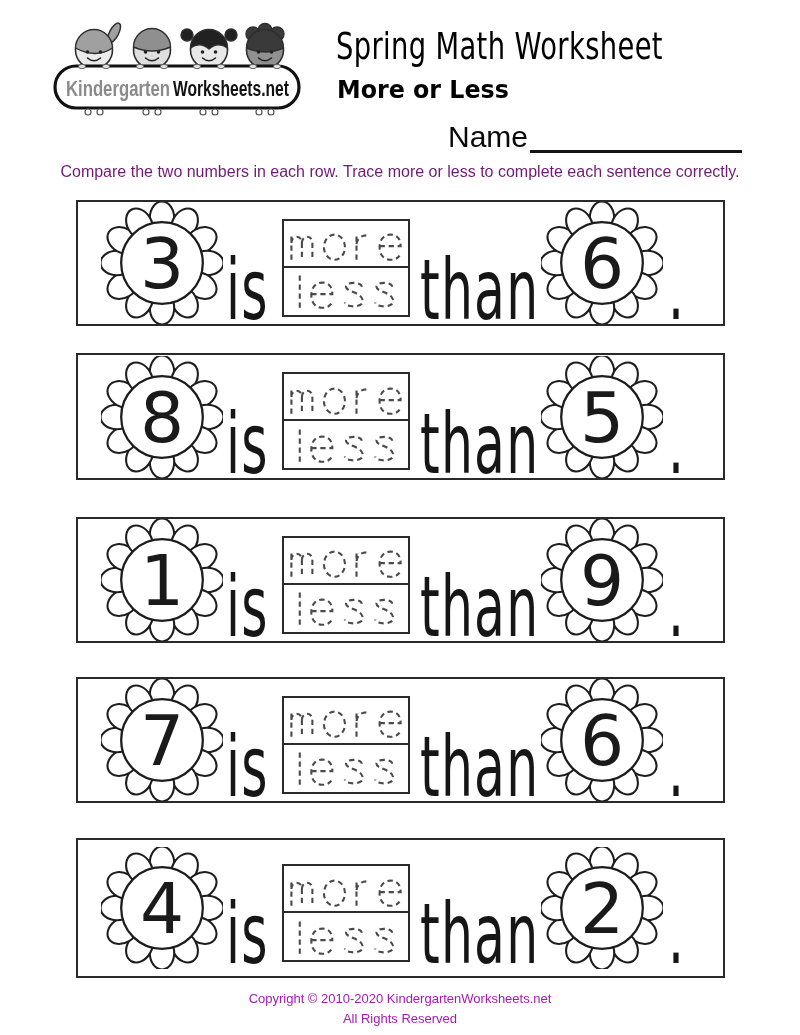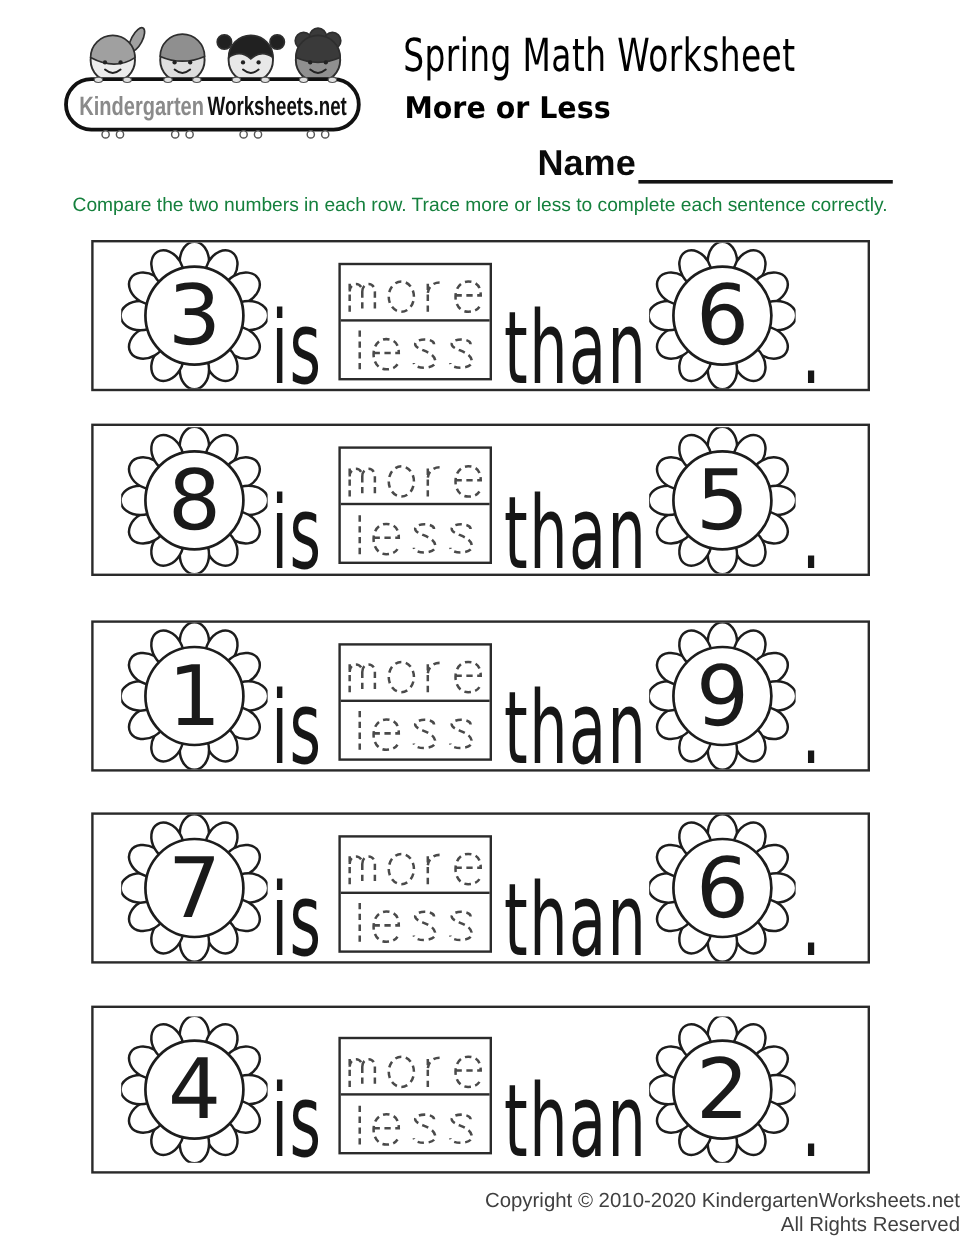--- a/index.html
+++ b/index.html
@@ -13,25 +13,25 @@
   .banner-t2{font-family:"Liberation Sans",sans-serif;font-weight:bold;font-size:22px;fill:#111;}
   .site-url{position:absolute;left:63px;top:122px;font-size:17px;color:#6a6a6a;letter-spacing:.3px;}
 
   .title{position:absolute;left:336px;top:24px;margin:0;font-family:"DejaVu Sans",sans-serif;
          font-weight:400;font-size:38px;letter-spacing:.5px;transform:scaleX(.72);transform-origin:0 0;
          white-space:nowrap;color:#000;}
   .subtitle{position:absolute;left:337px;top:75px;margin:0;font-family:"DejaVu Sans",sans-serif;
          font-weight:700;font-size:25px;transform:scaleX(.95);transform-origin:0 0;white-space:nowrap;color:#000;}
 
   .name-row{position:absolute;left:448px;top:116px;display:flex;align-items:flex-end;}
-  .name-label{font-size:30px;font-weight:700;color:#0a0a0a;line-height:1.1;}
+  .name-label{font-size:30px;font-weight:400;color:#0a0a0a;line-height:1.1;}
   .name-line{display:inline-block;width:212px;height:34px;border-bottom:3px solid #141414;margin-left:2px;}
 
   .instructions{position:absolute;left:0;top:163px;width:100%;text-align:center;
-        font-size:16px;color:#15803d;}
+        font-size:16px;color:#701a75;}
 
   
   .row{position:absolute;left:76px;width:649px;border:2px solid #2a2a2a;box-sizing:border-box;background:#fff;}
   .flower{position:absolute;top:50%;transform:translateY(-50%);width:122px;height:122px;}
   .flower.f1{left:23px;}
   .flower.f2{left:463px;}
   .petal{fill:#fff;stroke:#1d1d1d;stroke-width:2.2;}
   .flower-center{fill:#fff;stroke:#1d1d1d;stroke-width:2.4;}
   .flower-number{font-size:74px;fill:#1a1a1a;text-anchor:middle;dominant-baseline:central;
         font-family:"DejaVu Sans",sans-serif;}
@@ -40,21 +40,21 @@
   .word.is{left:148px;}
   .word.than{left:342px;}
   .word.period{left:590px;}
   .tracebox{position:absolute;left:204px;top:54%;transform:translateY(-50%);
         width:128px;height:98px;border:2px solid #2b2b2b;box-sizing:border-box;background:#fff;}
   .tracecell{height:47px;display:flex;align-items:center;justify-content:center;box-sizing:border-box;}
   .tracecell.top{border-bottom:2px solid #2b2b2b;}
   .trace-word path{fill:none;stroke:#4a4a4a;stroke-width:2;stroke-dasharray:5 3.6;stroke-linecap:butt;}
 
   
-  .footer-line{position:absolute;left:0;width:100%;text-align:right;font-size:17px;color:#404040;}
+  .footer-line{position:absolute;left:0;width:100%;text-align:center;font-size:13px;color:#a21caf;}
   .footer-line.l1{top:991px;}
   .footer-line.l2{top:1011px;}
 
   
   .head{stroke:#2e2e2e;stroke-width:1.6;}
   .hair{stroke:#2e2e2e;stroke-width:1.4;}
   .eye{fill:#222;}
   .smile{fill:none;stroke:#222;stroke-width:1.6;stroke-linecap:round;}
   .hand{fill:#e0e0e0;stroke:#555;stroke-width:.9;}
   .foot{fill:#fff;stroke:#555;stroke-width:1.2;}

